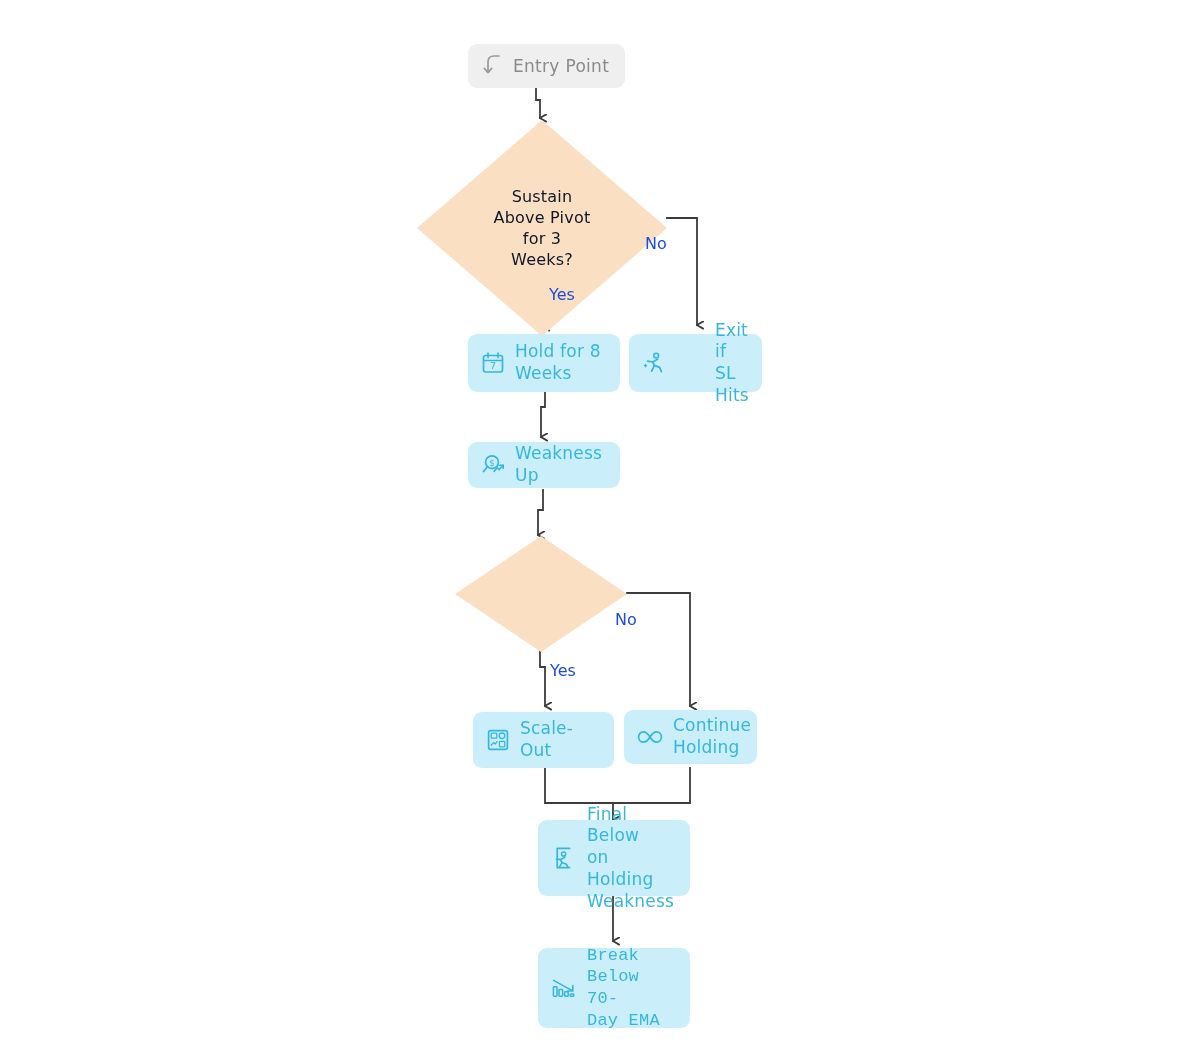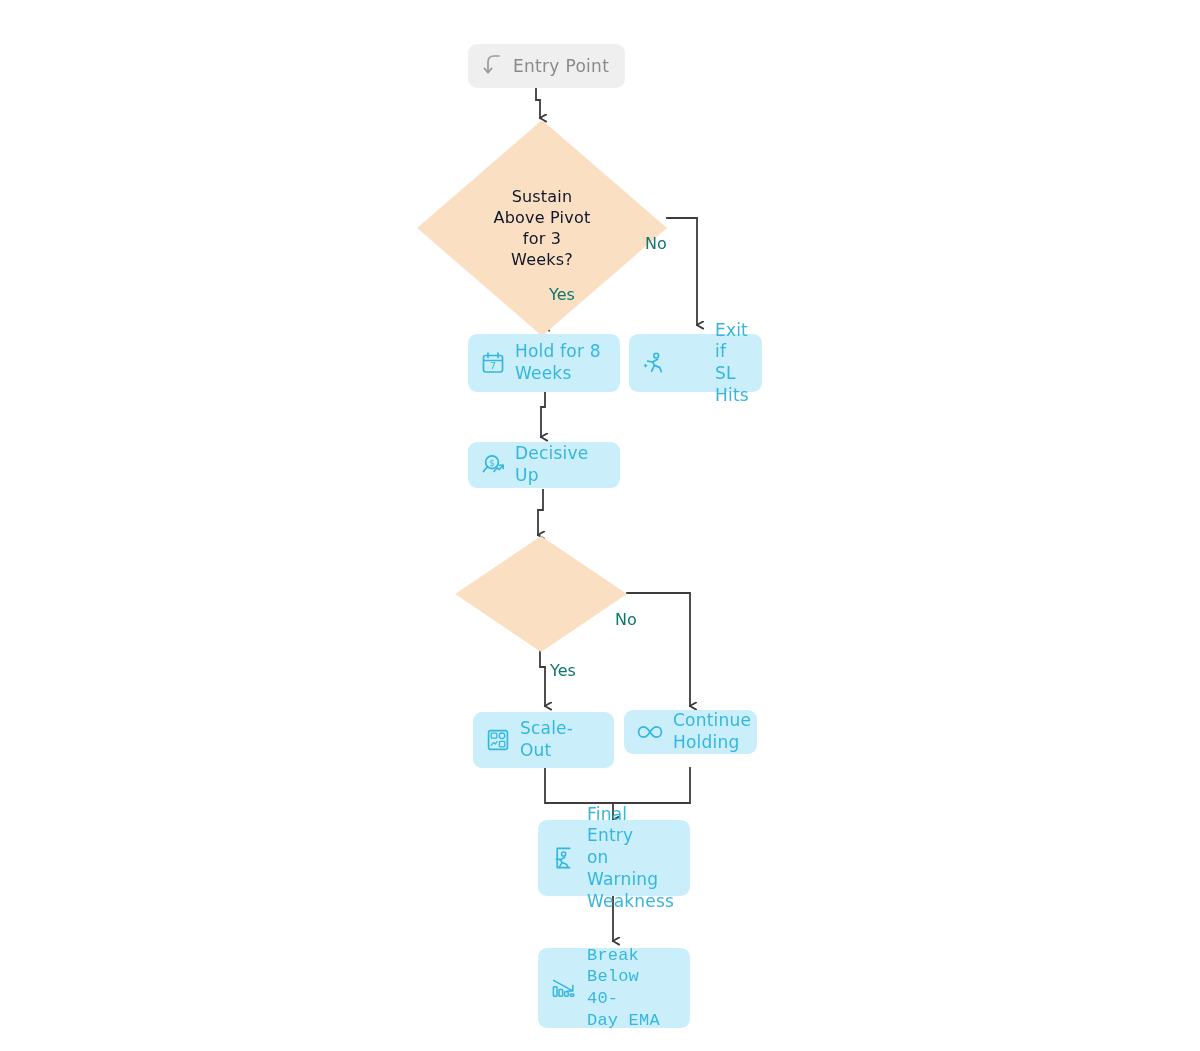--- a/index.html
+++ b/index.html
@@ -80,21 +80,21 @@
     text-align: center;
     color: #0f172a;
     font-size: 16px;
     line-height: 1.32;
     letter-spacing: 0.2px;
     pointer-events: none;
   }
   
   .edge-label {
     position: absolute;
-    color: #0f766e;
+    color: #1d4ed8;
     font-size: 16px;
     white-space: nowrap;
   }
 </style>
 </head>
 <body>
 
 <div id="canvas">
 
   <svg class="layer-svg" viewBox="0 0 1200 1051">
@@ -181,36 +181,36 @@
   </div>
 
   <div class="node proc-node" style="left:468px; top:442px; width:152px; height:46px;">
     <svg class="icon" width="26" height="26" viewBox="0 0 26 26">
       <circle cx="12" cy="10.2" r="6.4" fill="none" stroke="#35b6e0" stroke-width="1.7"></circle>
       <text x="12" y="13.6" text-anchor="middle" font-size="8.6" font-family="DejaVu Sans, sans-serif" fill="#35b6e0">$</text>
       <path d="M7.4,14.8 L3.4,19.6" fill="none" stroke="#35b6e0" stroke-width="1.7" stroke-linecap="round"></path>
       <path d="M14,19.4 L17.2,15.8 L19.2,17.6 L23,13.2" fill="none" stroke="#35b6e0" stroke-width="1.6" stroke-linecap="round" stroke-linejoin="round"></path>
       <path d="M19.6,13.2 L23.2,13.2 L23.2,16.6" fill="none" stroke="#35b6e0" stroke-width="1.6" stroke-linecap="round" stroke-linejoin="round"></path>
     </svg>
-    <span class="proc-label">Decisive Up</span>
+    <span class="proc-label">Weakness Up</span>
   </div>
 
 
   <div class="node proc-node" style="left:473px; top:712px; width:141px; height:56px;">
     <svg class="icon" width="26" height="26" viewBox="0 0 26 26">
       <rect x="3.6" y="3.6" width="18.8" height="18.8" rx="2.2" fill="none" stroke="#35b6e0" stroke-width="1.7"></rect>
       <rect x="6.2" y="6.2" width="5.6" height="5" rx="0.8" fill="none" stroke="#35b6e0" stroke-width="1.3"></rect>
       <circle cx="17" cy="8.8" r="2.8" fill="none" stroke="#35b6e0" stroke-width="1.3"></circle>
       <path d="M6.2,18.2 L8.6,15.6 L10.4,17 L12,14.6" fill="none" stroke="#35b6e0" stroke-width="1.3" stroke-linecap="round" stroke-linejoin="round"></path>
       <rect x="14.4" y="14.4" width="5.4" height="5.4" rx="0.8" fill="none" stroke="#35b6e0" stroke-width="1.3"></rect>
     </svg>
     <span class="proc-label">Scale-Out</span>
   </div>
 
-  <div class="node proc-node" style="left:624px; top:710px; width:133px; height:44px;">
+  <div class="node proc-node" style="left:624px; top:710px; width:133px; height:54px;">
     <svg class="icon" width="28" height="22" viewBox="0 0 28 22">
       <path d="M14,11 C11.8,7.4 10.2,5.8 7.4,5.8 C4.6,5.8 2.6,8.1 2.6,11
                C2.6,13.9 4.6,16.2 7.4,16.2 C10.2,16.2 11.8,14.6 14,11
                C16.2,7.4 17.8,5.8 20.6,5.8 C23.4,5.8 25.4,8.1 25.4,11
                C25.4,13.9 23.4,16.2 20.6,16.2 C17.8,16.2 16.2,14.6 14,11 Z" fill="none" stroke="#35b6e0" stroke-width="1.7" stroke-linejoin="round"></path>
     </svg>
     <span class="proc-label">
       <span>Continue</span><br>
       <span>Holding</span>
     </span>
@@ -218,38 +218,38 @@
 
   <div class="node proc-node" style="left:538px; top:820px; width:152px; height:76px;">
     <svg class="icon" width="28" height="28" viewBox="0 0 28 28">
       <path d="M19.6,4.4 L7.2,4.4 L7.2,23.6 L19.6,23.6" fill="none" stroke="#35b6e0" stroke-width="1.7" stroke-linecap="round" stroke-linejoin="round"></path>
       <circle cx="13.6" cy="10" r="2.1" fill="none" stroke="#35b6e0" stroke-width="1.5"></circle>
       <path d="M14.8,13.2 L10.4,15.6 L12,18.6 L9.6,22.6" fill="none" stroke="#35b6e0" stroke-width="1.6" stroke-linecap="round" stroke-linejoin="round"></path>
       <path d="M12,18.6 L16.4,20.2 L17.8,23.2" fill="none" stroke="#35b6e0" stroke-width="1.6" stroke-linecap="round" stroke-linejoin="round"></path>
       <path d="M10.4,15.6 L6.4,15" fill="none" stroke="#35b6e0" stroke-width="1.6" stroke-linecap="round"></path>
     </svg>
     <span class="proc-label">
-      <span>Final Entry</span><br>
-      <span>on Warning</span><br>
+      <span>Final Below</span><br>
+      <span>on Holding</span><br>
       <span>Weakness</span>
     </span>
   </div>
 
   <div class="node proc-node" style="left:538px; top:948px; width:152px; height:80px;font-family:Liberation Mono, monospace;">
     <svg class="icon" width="28" height="28" viewBox="0 0 28 28">
       <rect x="3.4" y="12.8" width="3.6" height="9.4" rx="0.7" fill="none" stroke="#35b6e0" stroke-width="1.5"></rect>
       <rect x="9" y="15.4" width="3.6" height="6.8" rx="0.7" fill="none" stroke="#35b6e0" stroke-width="1.5"></rect>
       <rect x="14.6" y="17.8" width="3.6" height="4.4" rx="0.7" fill="none" stroke="#35b6e0" stroke-width="1.5"></rect>
       <rect x="20.2" y="20" width="3.6" height="2.2" rx="0.7" fill="none" stroke="#35b6e0" stroke-width="1.5"></rect>
       <path d="M3.6,6.4 L22.2,16.6" fill="none" stroke="#35b6e0" stroke-width="1.6" stroke-linecap="round"></path>
       <path d="M22.8,11.6 L22.8,17 L17.6,17" fill="none" stroke="#35b6e0" stroke-width="1.6" stroke-linecap="round" stroke-linejoin="round"></path>
     </svg>
     <span class="proc-label">
       <span>Break</span><br>
-      <span>Below 40-</span><br>
+      <span>Below 70-</span><br>
       <span>Day EMA</span>
     </span>
   </div>
 
   <div class="edge-label" style="left:645px; top:234px;">No</div>
   <div class="edge-label" style="left:549px; top:285px;">Yes</div>
   <div class="edge-label" style="left:615px; top:610px;">No</div>
   <div class="edge-label" style="left:550px; top:661px;">Yes</div>
 
 </div>

